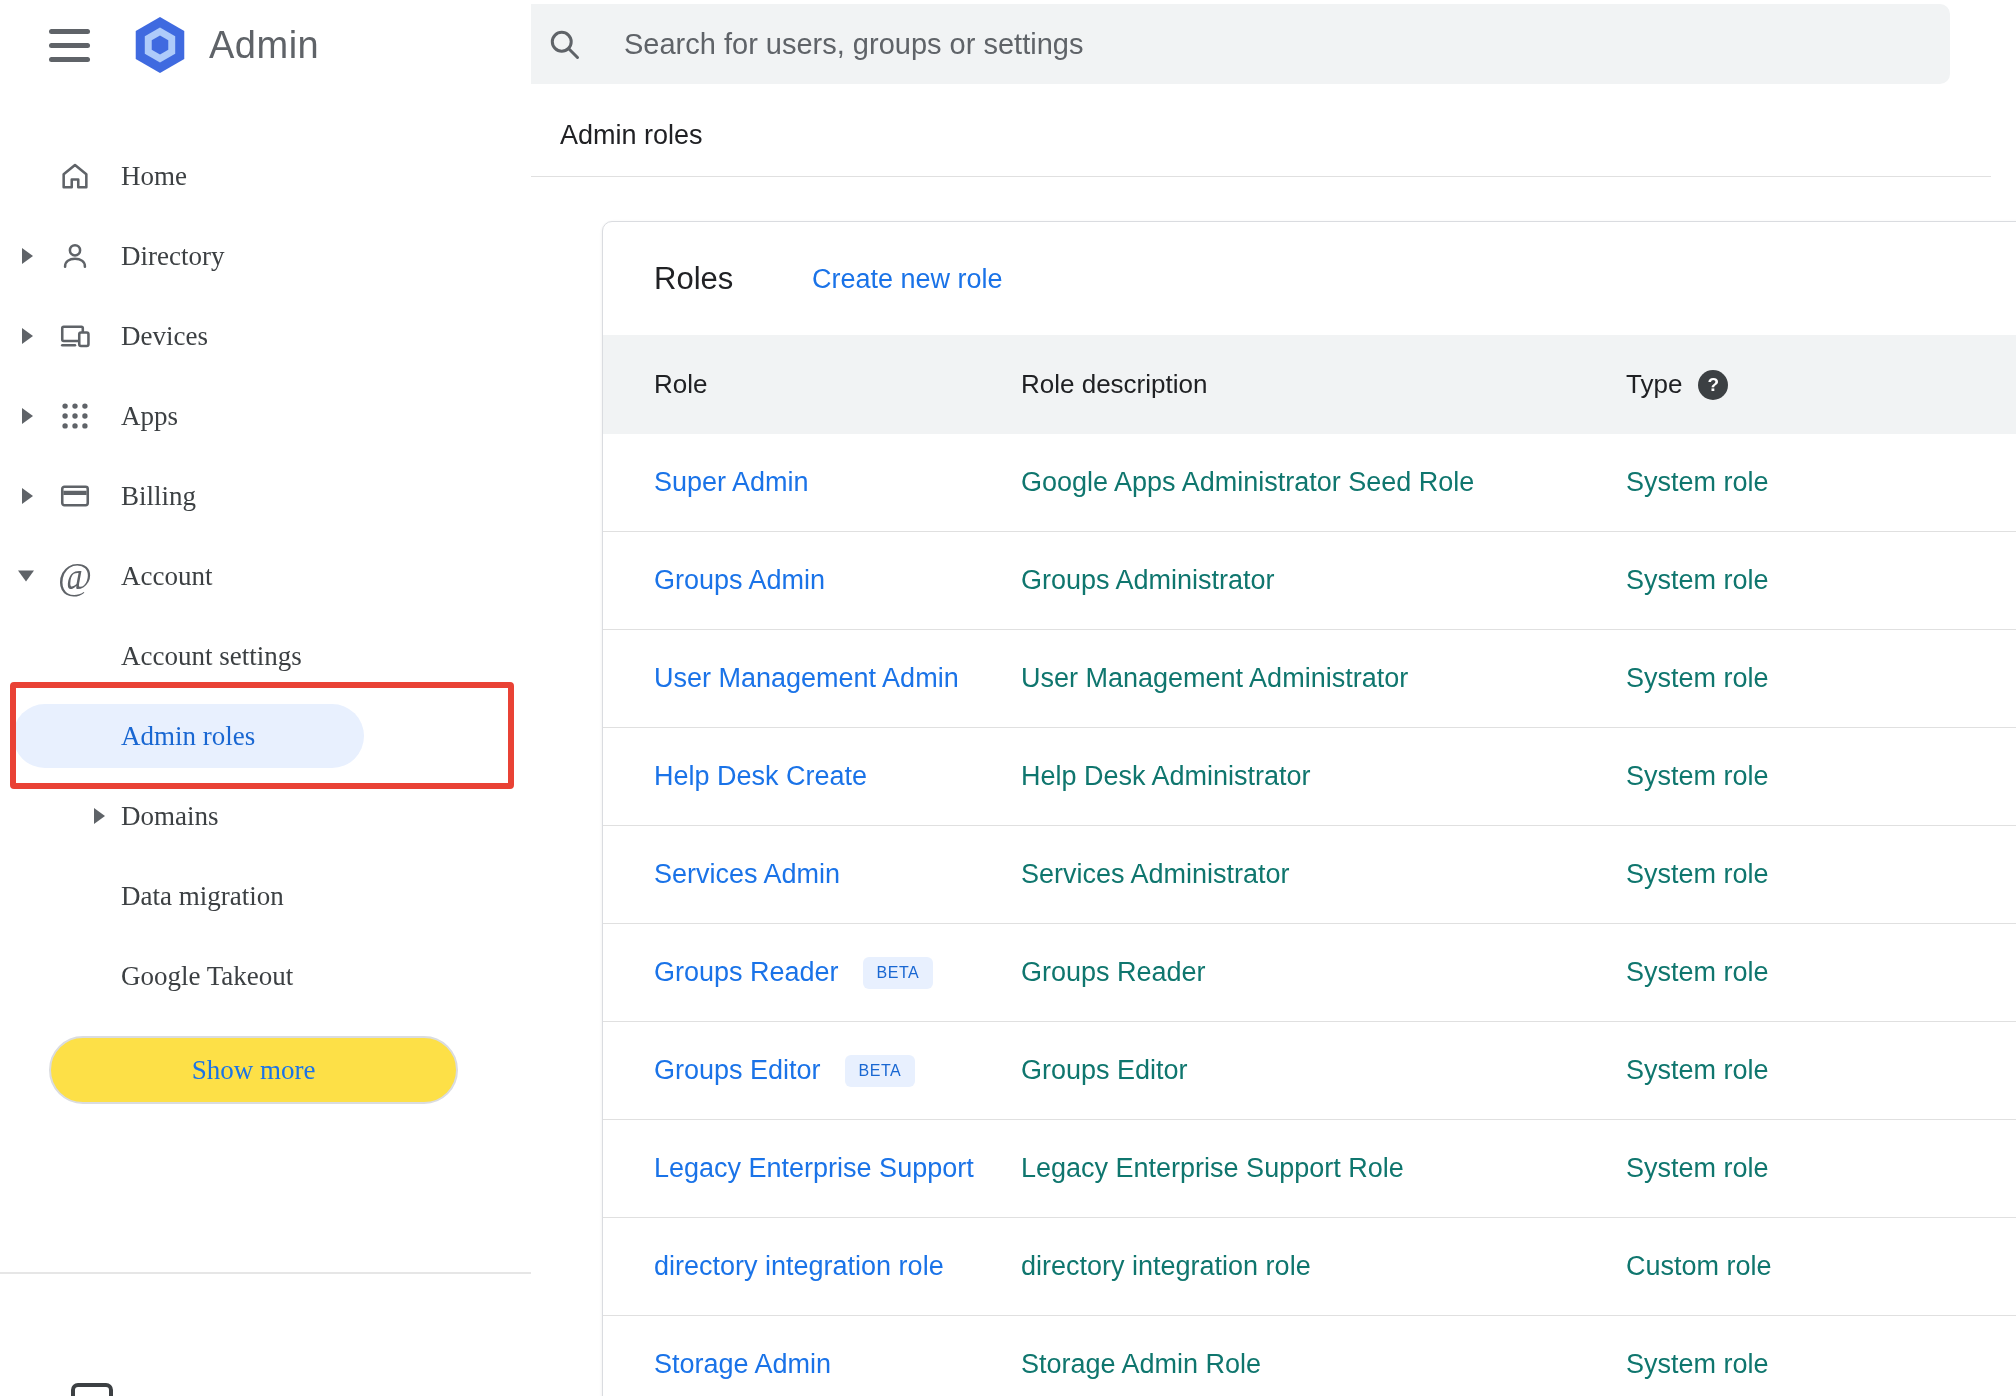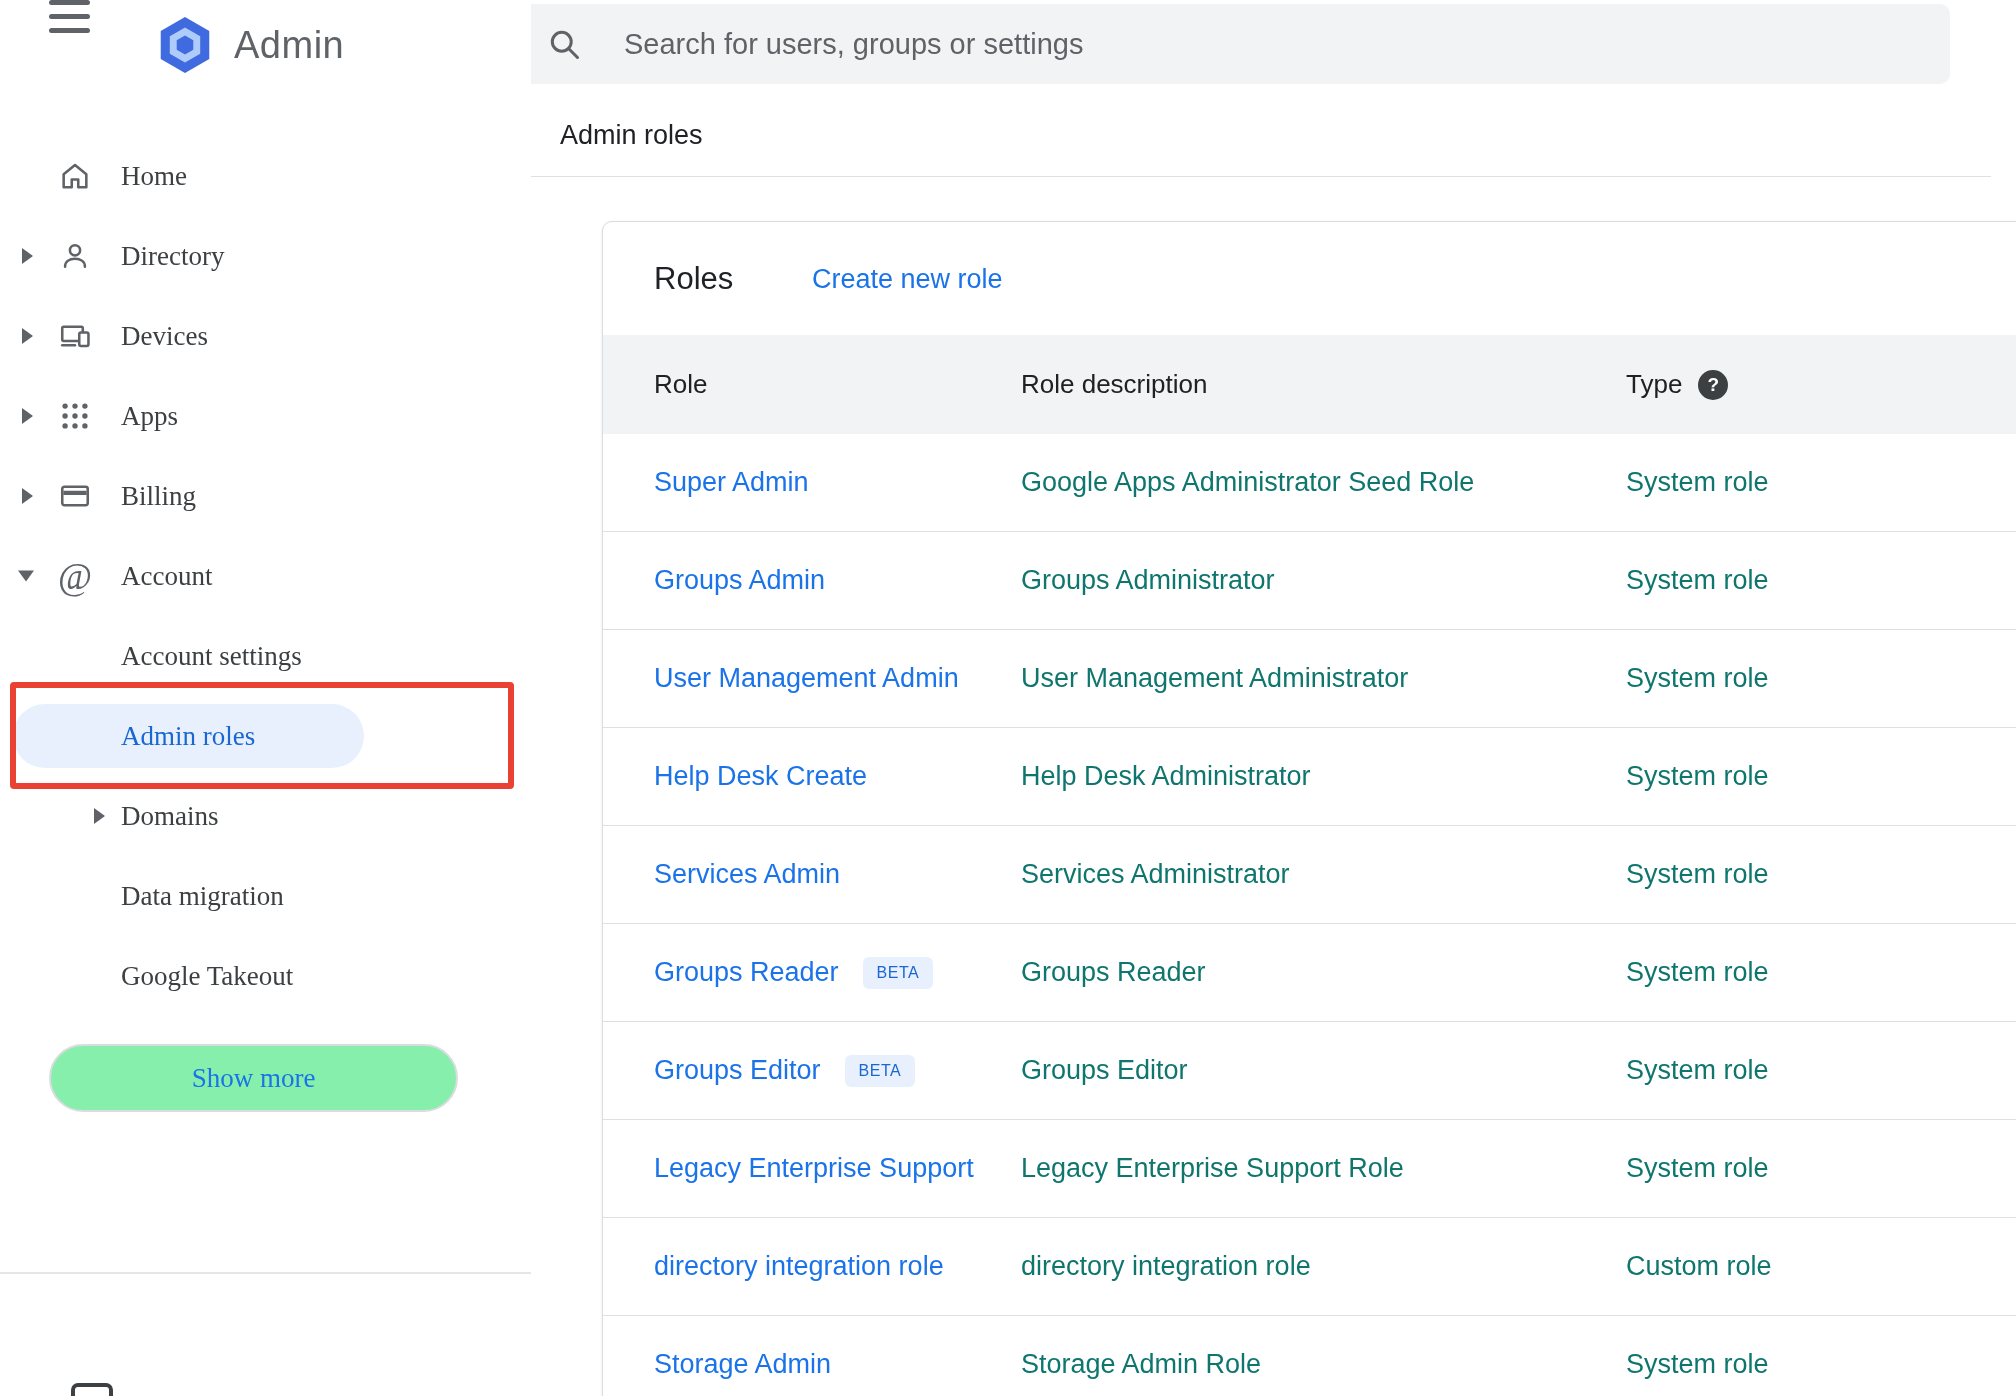--- a/index.html
+++ b/index.html
@@ -4,21 +4,21 @@
 <style>
   * { margin:0; padding:0; box-sizing:border-box; }
   html,body { width:2016px; height:1396px; }
   body {
     font-family:"Liberation Sans","DejaVu Sans",sans-serif;
     background:#fff; color:#202124; overflow:hidden; position:relative;
   }
 
   
   .sidebar { position:absolute; left:0; top:0; width:531px; height:1396px; background:#fff; z-index:2; }
-  .brand-row { display:flex; height:90px; padding-left:49px;gap:25px; }
+  .brand-row { display:flex; align-items:center; height:90px; padding-left:49px; }
   .hamburger { width:41px; display:flex; flex-direction:column; gap:9px; background:none; border:none; cursor:pointer; padding:0; }
   .hamburger span { display:block; width:41px; height:5px; background:#5f6368; border-radius:3px; }
   .brand { display:flex; align-items:center; margin-left:38px; cursor:pointer; }
   .logo svg { width:64px; height:66px; display:block; }
   .brand-name { margin-left:17px; font-size:38px; color:#5f6368; letter-spacing:0.5px; }
 
   .nav { position:absolute; top:136px; left:0; width:100%;font-family:Liberation Serif, serif; }
   .nav-item { position:relative; height:80px; display:flex; align-items:center; padding-left:121px; font-size:27px; color:#3c4043; cursor:pointer; }
   .nav-label { position:relative; z-index:1; }
   .caret-right { position:absolute; left:22px; top:50%; transform:translateY(-50%); width:0; height:0;
@@ -28,22 +28,22 @@
     border-left:8px solid transparent; border-right:8px solid transparent; border-top:11px solid #5f6368; }
   .nav-icon { position:absolute; left:58px; top:50%; transform:translateY(-50%); width:34px; height:34px;
     color:#5f6368; display:flex; align-items:center; justify-content:center; }
   .nav-icon svg { width:34px; height:34px; display:block; }
   .at-glyph { font-size:37px; line-height:1; color:#5f6368; }
 
   .nav-item.active::before { content:""; position:absolute; left:13px; top:8px; width:351px; height:64px;
     background:#e8f0fe; border-radius:32px; z-index:0; }
   .nav-item.active .nav-label { color:#1967d2; font-weight:500; }
 
-  .show-more { margin:28px 0 0 49px; width:409px; height:68px; border:2px solid #dadce0; border-radius:34px;
-    background:#86efac; color:#1a73e8; font-size:27px; font-weight:500;
+  .show-more { margin:20px 0 0 49px; width:409px; height:68px; border:2px solid #dadce0; border-radius:34px;
+    background:#fde047; color:#1a73e8; font-size:27px; font-weight:500;
     display:flex; align-items:center; justify-content:center; cursor:pointer; font-family:inherit; }
 
   .annotation { position:absolute; left:10px; top:682px; width:504px; height:107px;
     border:6px solid #e94235; border-radius:4px; z-index:3; pointer-events:none; }
 
   .sidebar-divider { position:absolute; top:1272px; left:0; width:531px; height:2px; background:#e6e6e6; }
   .partial-icon { position:absolute; left:71px; top:1383px; width:42px; height:34px;
     border:4px solid #3c4043; border-radius:7px; }
 
   

